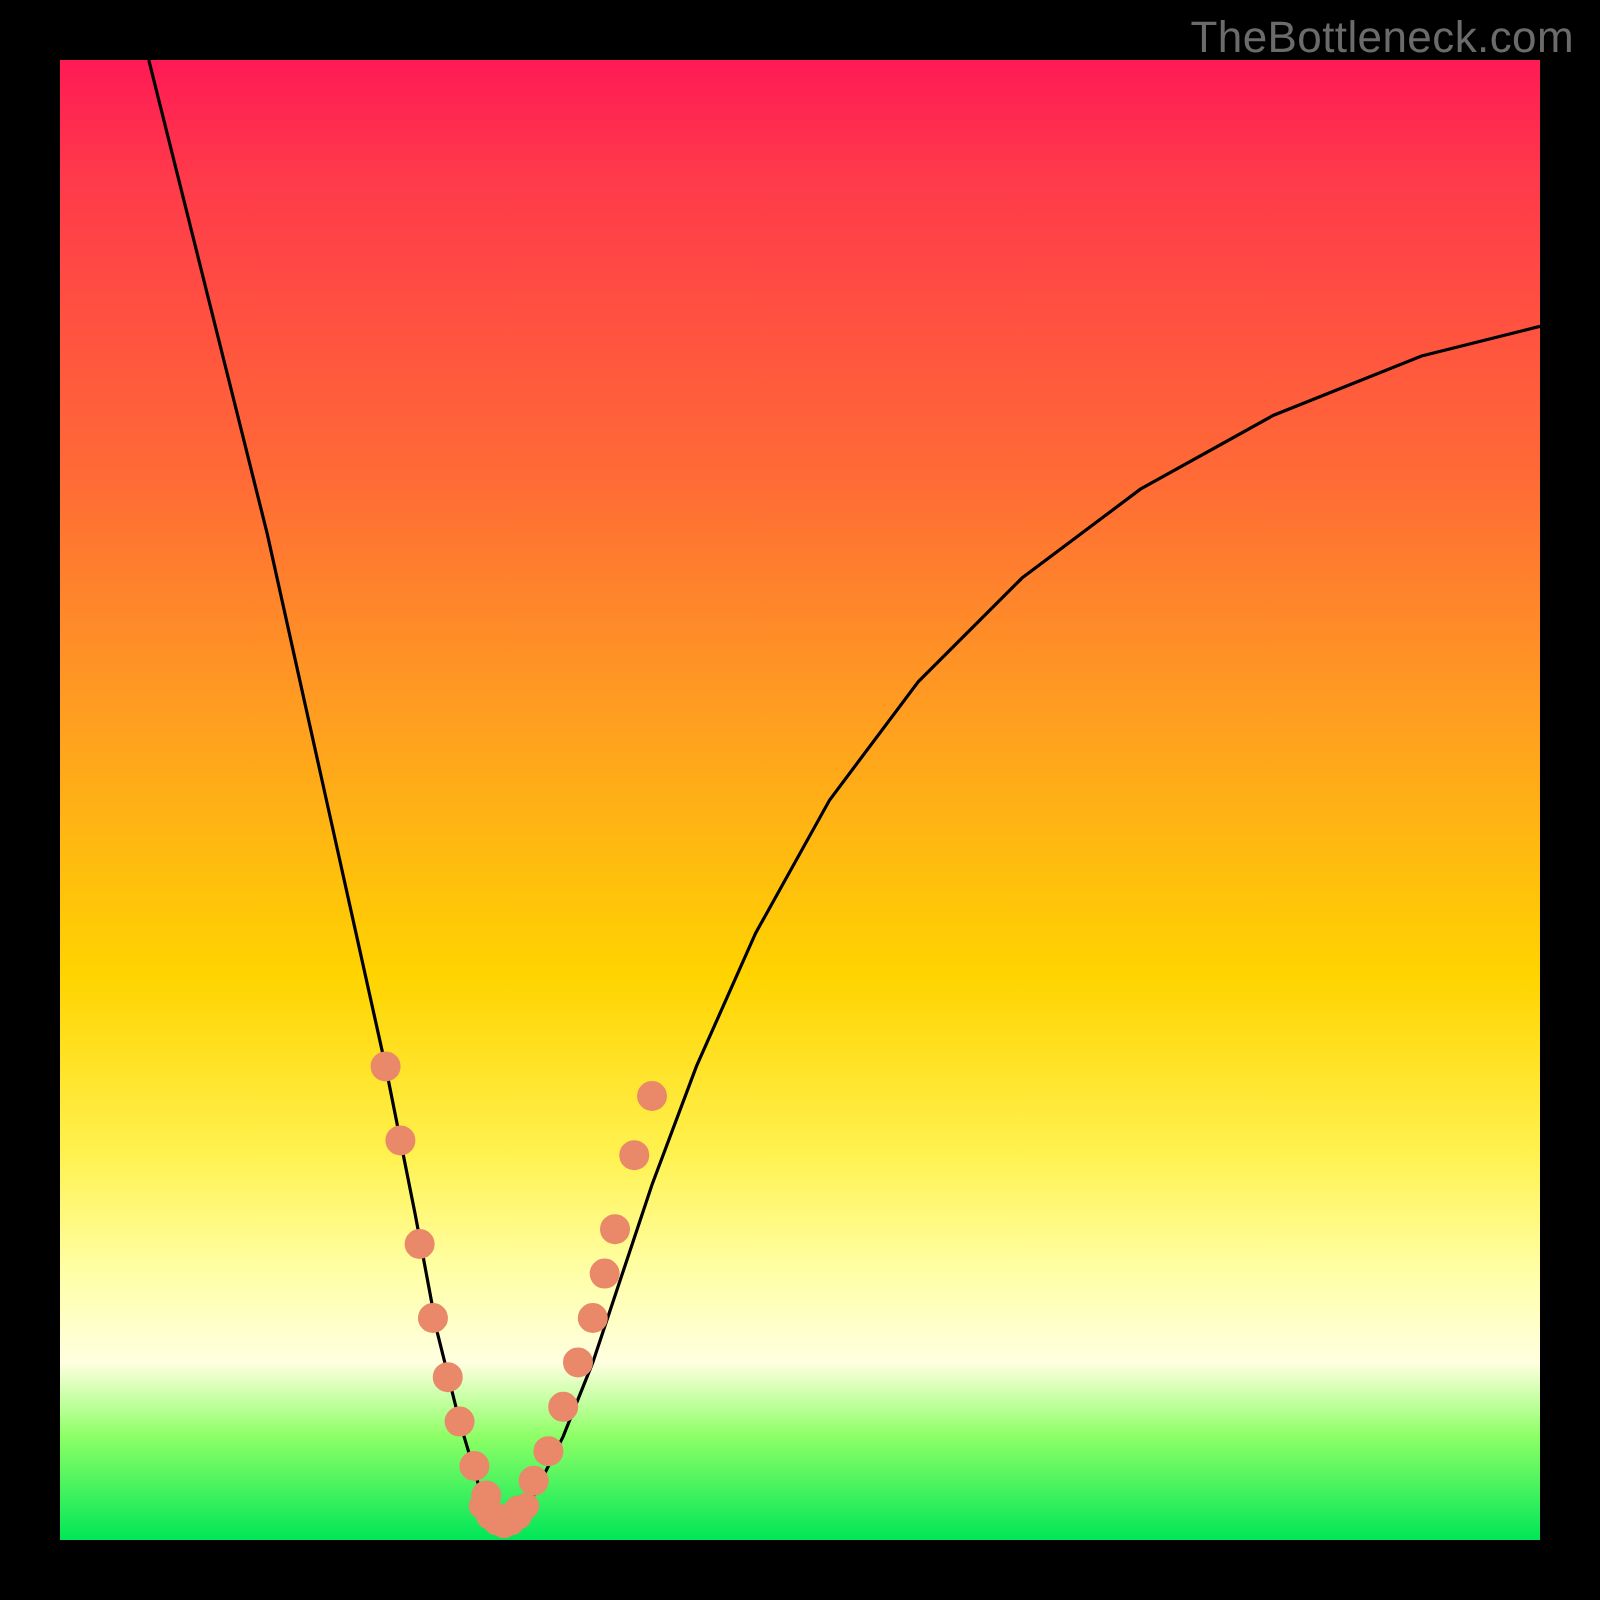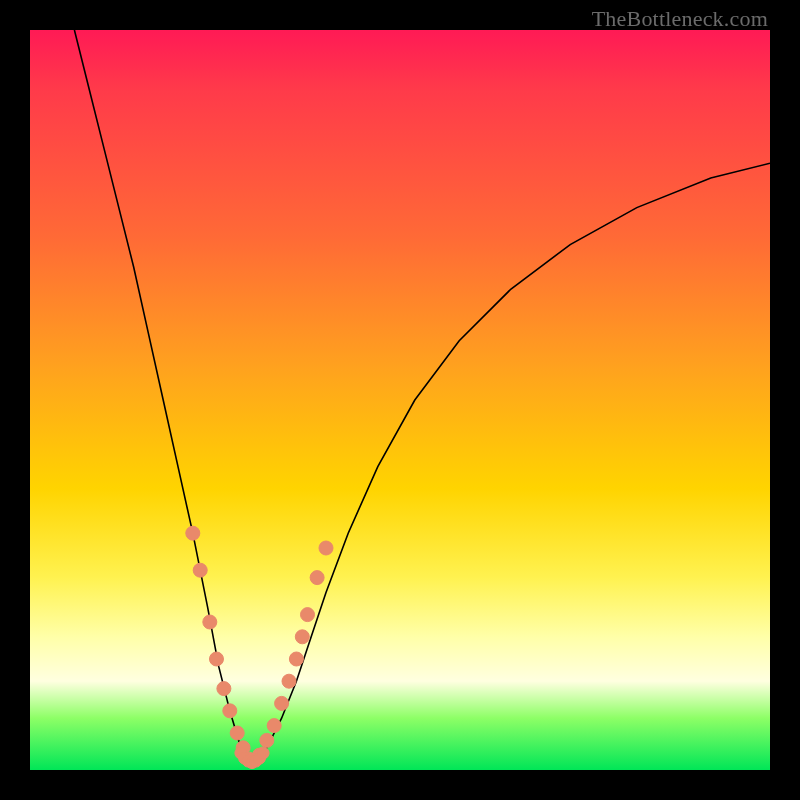--- a/index.html
+++ b/index.html
@@ -33,27 +33,26 @@
       #fff250 74%,
       #ffffa8 82%,
       #ffffe0 88%,
       #8dff66 93%,
       #00e657 100%
     );
   }
   .watermark {
     position: absolute;
     top: 6px;
-    right: 32px;
+    right: 13px;
     color: #6b6b6b;
     font-size: 22px;
     letter-spacing: 0.2px;
     font-weight: 400;
     user-select: none;
-    font-family: Liberation Serif, serif;
   }
   svg.curve {
     position: absolute;
     inset: 0;
     width: 100%;
     height: 100%;
   }
   svg .line {
     fill: none;
     stroke: #000;

